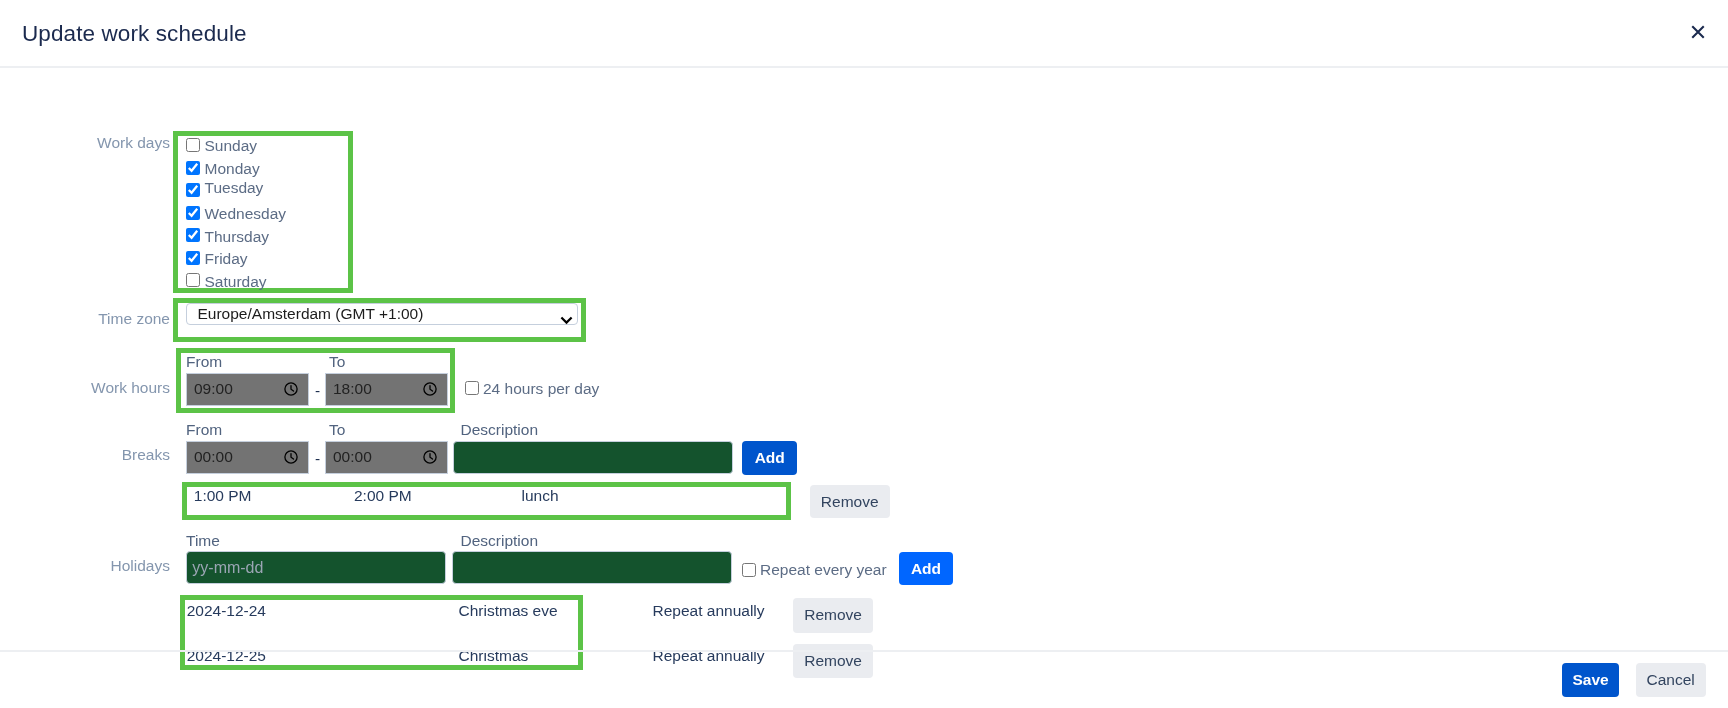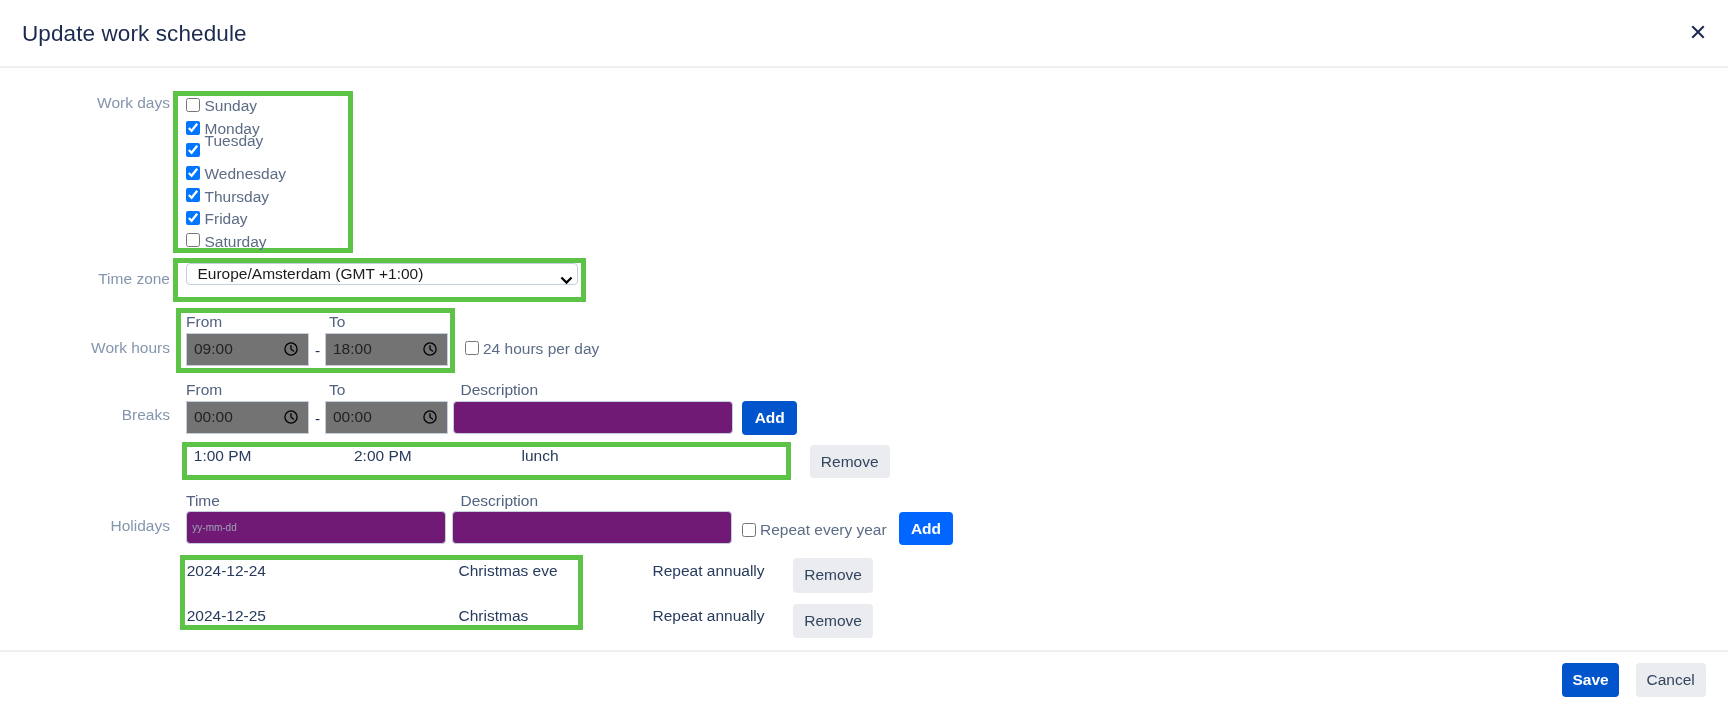--- a/index.html
+++ b/index.html
@@ -9,37 +9,37 @@
   .modal{width:1728px;height:708px;display:flex;flex-direction:column;background:#fff;position:relative;}
 
   
   .modal-header{height:68px;border-bottom:2.5px solid #edeff2;display:flex;align-items:center;
                 padding:8px 22px;flex:0 0 68px;}
   .modal-title{font-size:22.5px;color:#1b2a4e;font-weight:400;flex:1;letter-spacing:0.1px;position:relative;top:1px;}
   .close-btn{width:14px;height:14px;display:flex;align-items:center;justify-content:center;
              background:none;border:none;padding:0;cursor:pointer;position:relative;left:-1.3px;top:-1.5px;}
 
   
-  .modal-body{flex:1 1 auto;position:relative;padding:16px;}
+  .modal-body{flex:1 1 auto;position:relative;padding:16px;margin-top:40px;}
   .body-inner{position:absolute;left:0;top:-2px;width:1728px;height:588px;}
   .flabel{position:absolute;width:170px;text-align:right;font-size:15.5px;color:#8496ae;
           line-height:20px;}
 
   
   .hl{position:absolute;border:5px solid #5cc347;background:transparent;}
 
   
   .sel{font-family:"Liberation Sans",sans-serif;font-size:15.5px;color:#1c1c1c;
        border:1px solid #c5cfdd;border-radius:4px;background:#fff;padding:0 11px;
        -webkit-appearance:none;appearance:none;}
   .timefld{position:absolute;border:1px solid #c5cfdd;border-radius:0;background:#737373;
            font-size:15.5px;color:#222;display:flex;align-items:center;padding:0 10px 0 7px;}
   .timefld .tv{flex:1;color:#222;font-family:"Liberation Sans",sans-serif;}
-  .txtfld{position:absolute;border:1px solid #c5cfdd;border-radius:4px;background:#701a75;
-          font-size:10px;color:#12263f;display:flex;align-items:center;padding:0 5px;}
+  .txtfld{position:absolute;border:1px solid #c5cfdd;border-radius:4px;background:#14532d;
+          font-size:16px;color:#12263f;display:flex;align-items:center;padding:0 5px;}
   .ph{color:#9ba5b4;}
   .dash{position:absolute;font-size:15.5px;color:#1f3050;}
 
   .btn-primary{position:absolute;background:#0055cc;color:#fff;border:none;border-radius:4px;
                font-family:"Liberation Sans",sans-serif;font-size:15.5px;font-weight:bold;
                display:flex;align-items:center;justify-content:center;cursor:pointer;}
   .btn-light{position:absolute;background:#eaecf0;color:#32445f;border:none;border-radius:4px;
              font-family:"Liberation Sans",sans-serif;font-size:15.5px;
              display:flex;align-items:center;justify-content:center;cursor:pointer;}
 
@@ -70,21 +70,21 @@
    <div class="body-inner">
 
     <div class="flabel" style="left:0;top:26.5px;">Work days</div>
     <div class="hl" style="left:173px;top:25px;width:180px;height:161.5px;"></div>
     <div id="workdays">
           <input type="checkbox" class="cb" style="left: 186px; top: 32px;">
           <div class="cbl" style="left: 204.5px; top: 31.4px;">Sunday</div>
           <input type="checkbox" class="cb" checked="" style="left: 186px; top: 54.53px;">
           <div class="cbl" style="left: 204.5px; top: 53.93px;">Monday</div>
           <input type="checkbox" class="cb" checked="" style="left: 186px; top: 77.06px;">
-          <div class="cbl" style="left: 204.5px; top: 66px;">Tuesday</div>
+          <div class="cbl" style="left: 204.5px; top: 73px;">Tuesday</div>
           <input type="checkbox" class="cb" checked="" style="left: 186px; top: 99.59px;">
           <div class="cbl" style="left: 204.5px; top: 98.99px;">Wednesday</div>
           <input type="checkbox" class="cb" checked="" style="left: 186px; top: 122.12px;">
           <div class="cbl" style="left: 204.5px; top: 121.52px;">Thursday</div>
           <input type="checkbox" class="cb" checked="" style="left: 186px; top: 144.65px;">
           <div class="cbl" style="left: 204.5px; top: 144.05px;">Friday</div>
           <input type="checkbox" class="cb" style="left: 186px; top: 167.18px;">
           <div class="cbl" style="left: 204.5px; top: 166.58px;">Saturday</div>
         </div>
 

